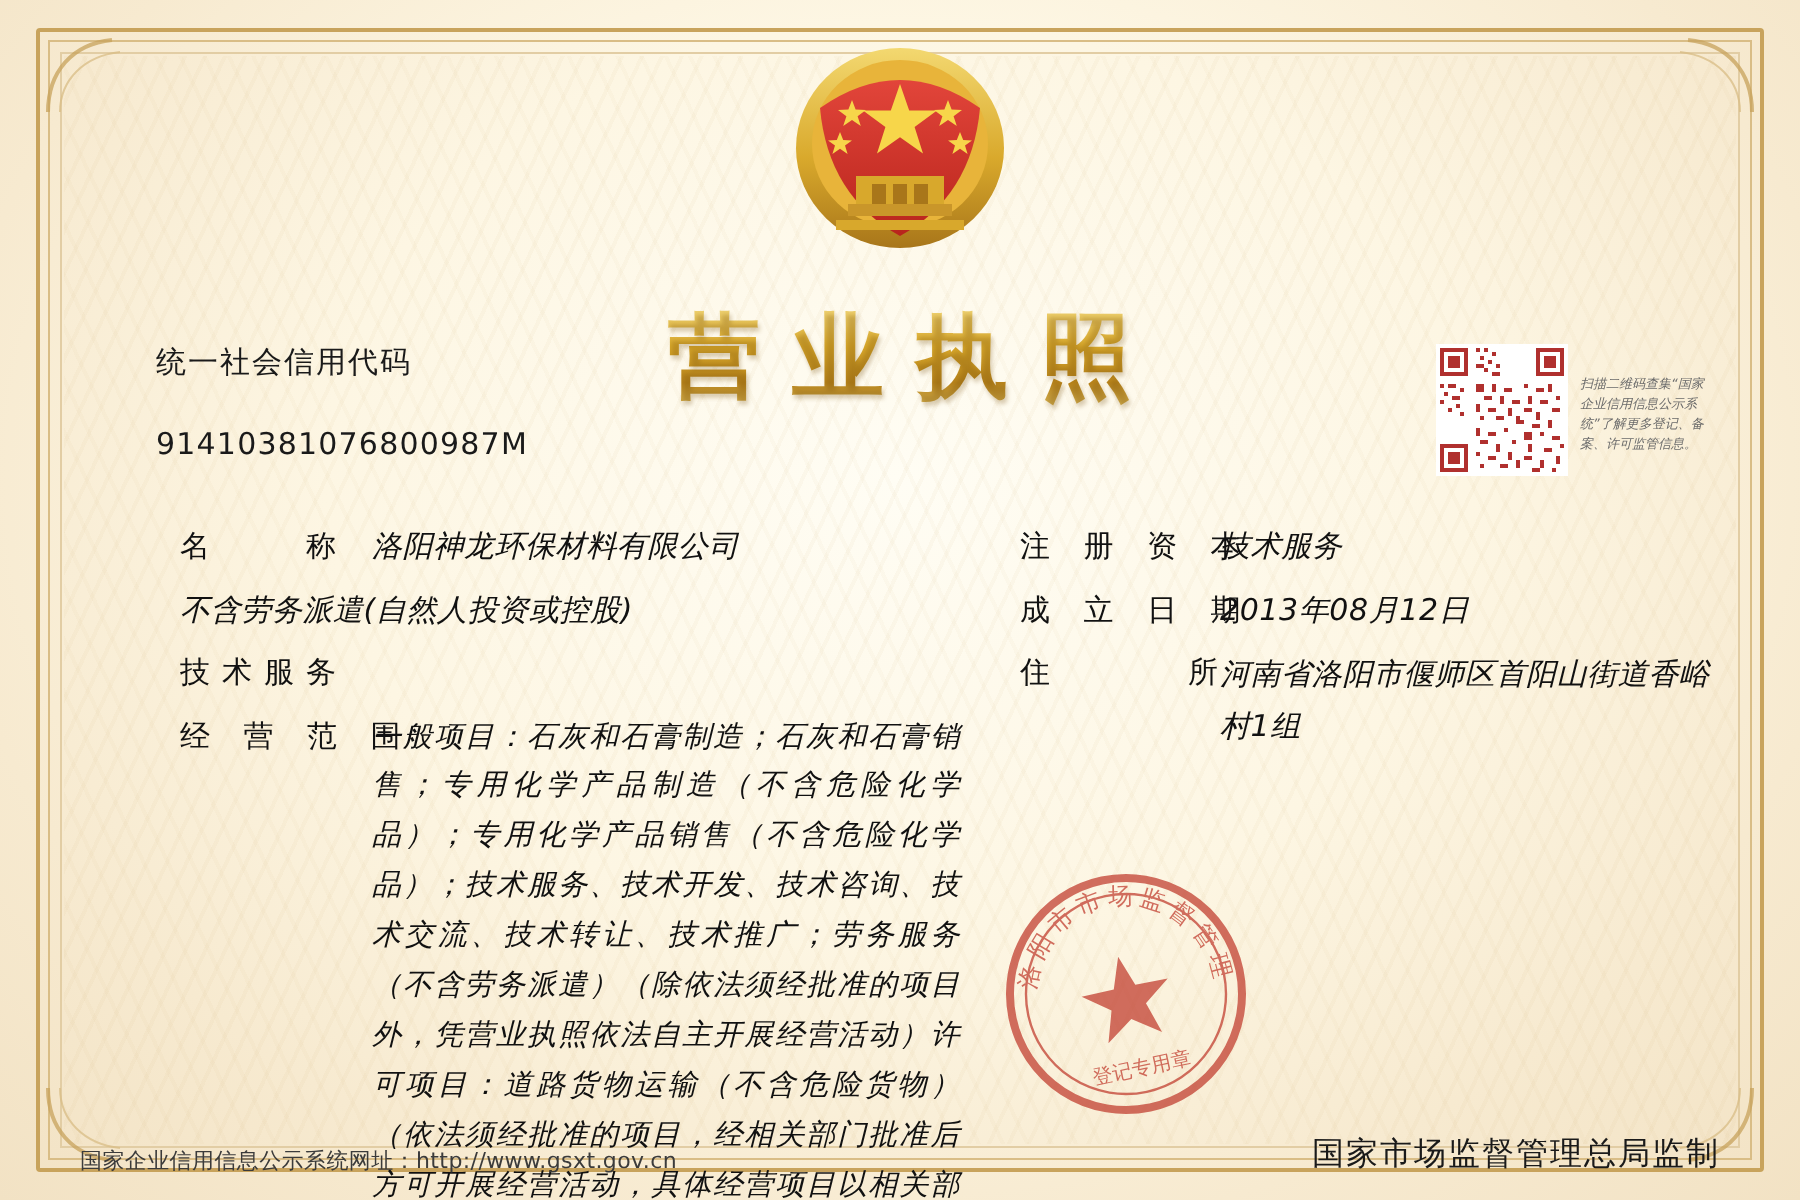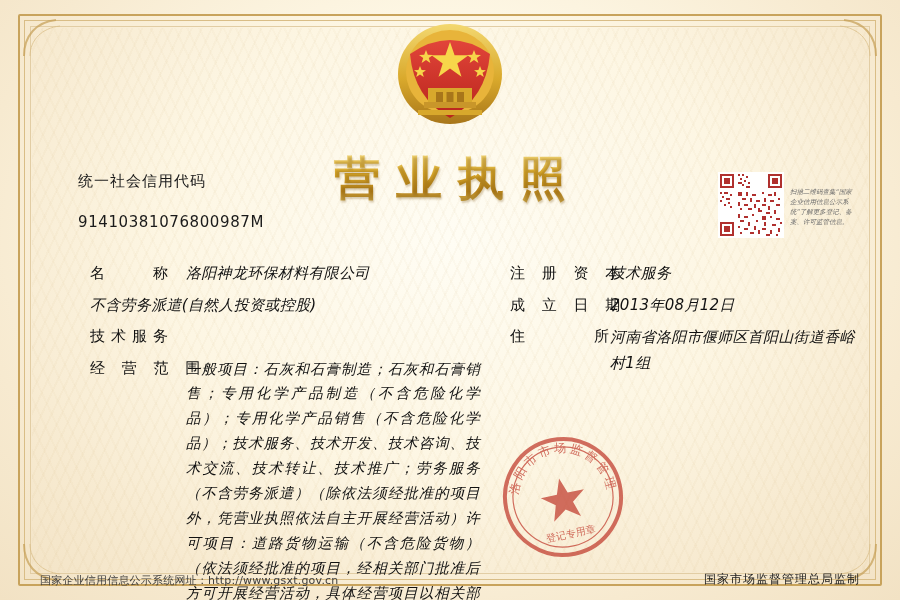--- a/index.html
+++ b/index.html
@@ -206,21 +206,21 @@
     left: 40px;
     bottom: 12px;
     font-size: 11px;
     color: #3b3b3b;
     letter-spacing: .2px;
   }
   .footer-right {
     position: absolute;
     right: 40px;
     bottom: 12px;
-    font-size: 12px;
+    font-size: 16px;
     color: #1a1a1a;
     letter-spacing: 1px;
     margin-left: 44px;
   }
 </style>
 </head>
 <body>
 
 <div class="license">
 

